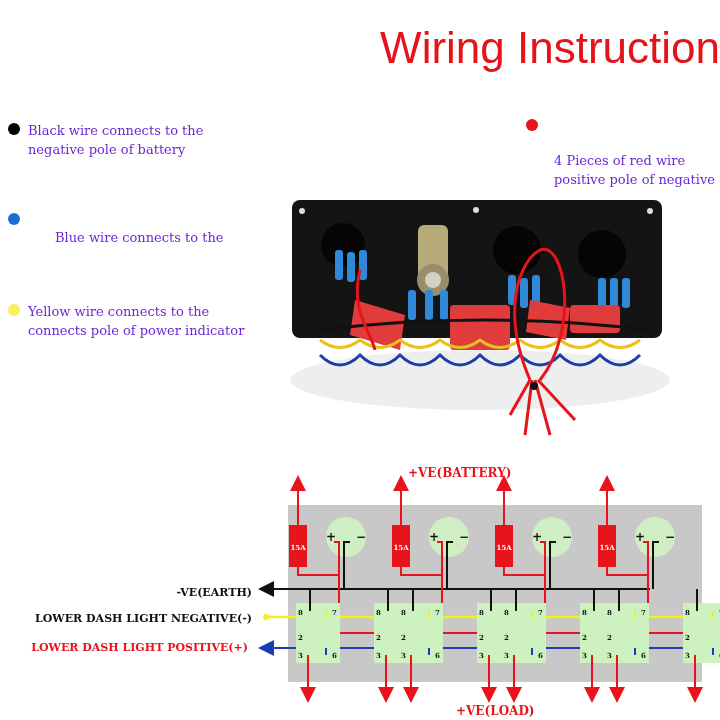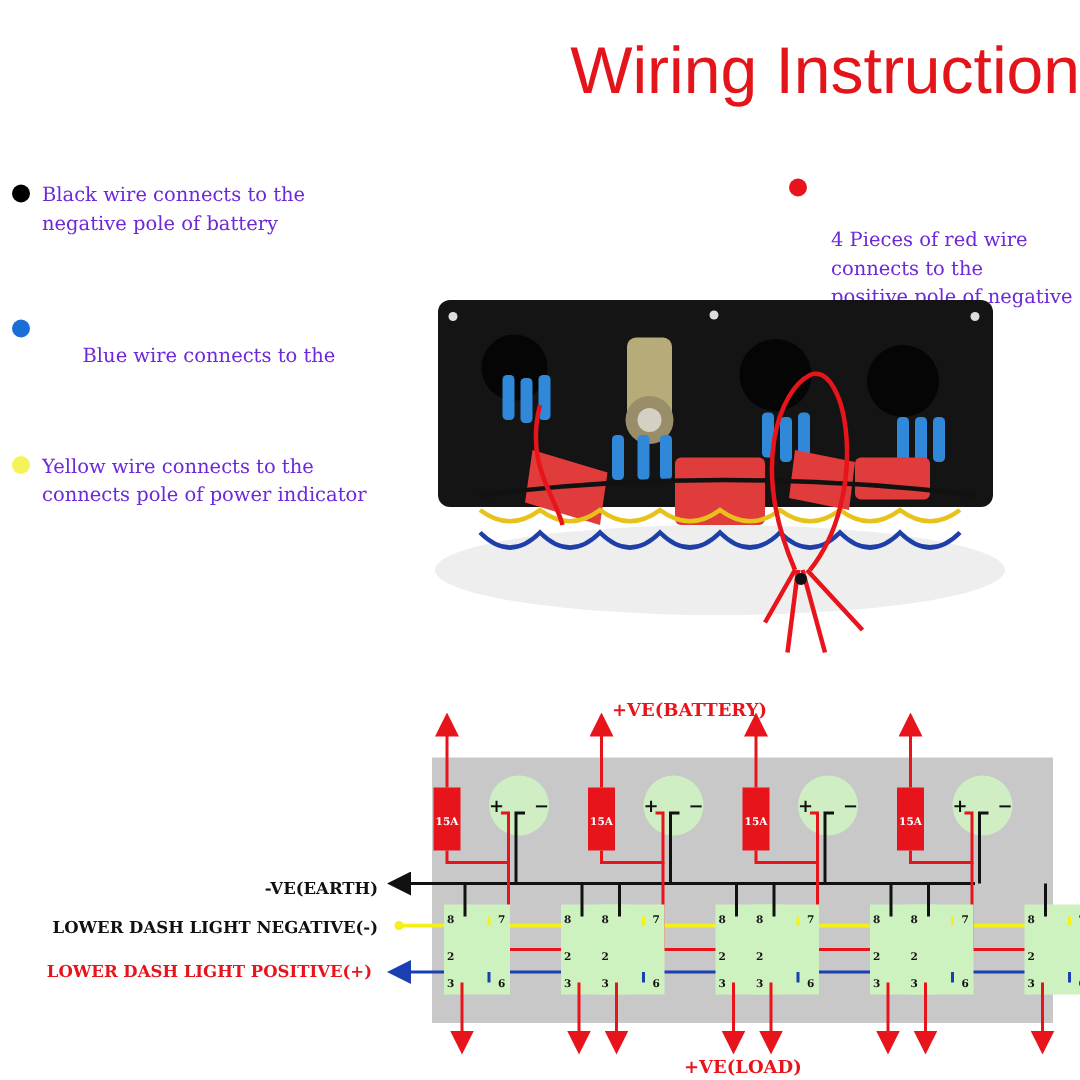--- a/index.html
+++ b/index.html
@@ -32,21 +32,20 @@
   <span class="dot" style="left:8px;top:304px;background:#f6f35a;"></span>
   <div class="note" style="left:28px;top:302px;">
     <div>Yellow wire connects to the</div>
     <div>connects pole of power indicator</div>
   </div>
 </div>
 <div>
   <span class="dot" style="left:526px;top:119px;background:#e8141b;"></span>
   <div class="note" style="left:554px;top:125px;margin-top:26px;">
     <div>4 Pieces of red wire</div>
-    <div>connects to the</div>
     <div>positive pole of negative</div>
   </div>
 </div>
 
 <svg class="photo" viewBox="0 0 400 260">
   <ellipse cx="200" cy="190" rx="190" ry="30" fill="#eee"></ellipse>
   <rect x="12" y="10" width="370" height="138" rx="8" fill="#141414"></rect>
   <circle cx="22" cy="21" r="3" fill="#ddd"></circle>
     <circle cx="196" cy="20" r="3" fill="#ddd"></circle>
     <circle cx="370" cy="21" r="3" fill="#ddd"></circle>

